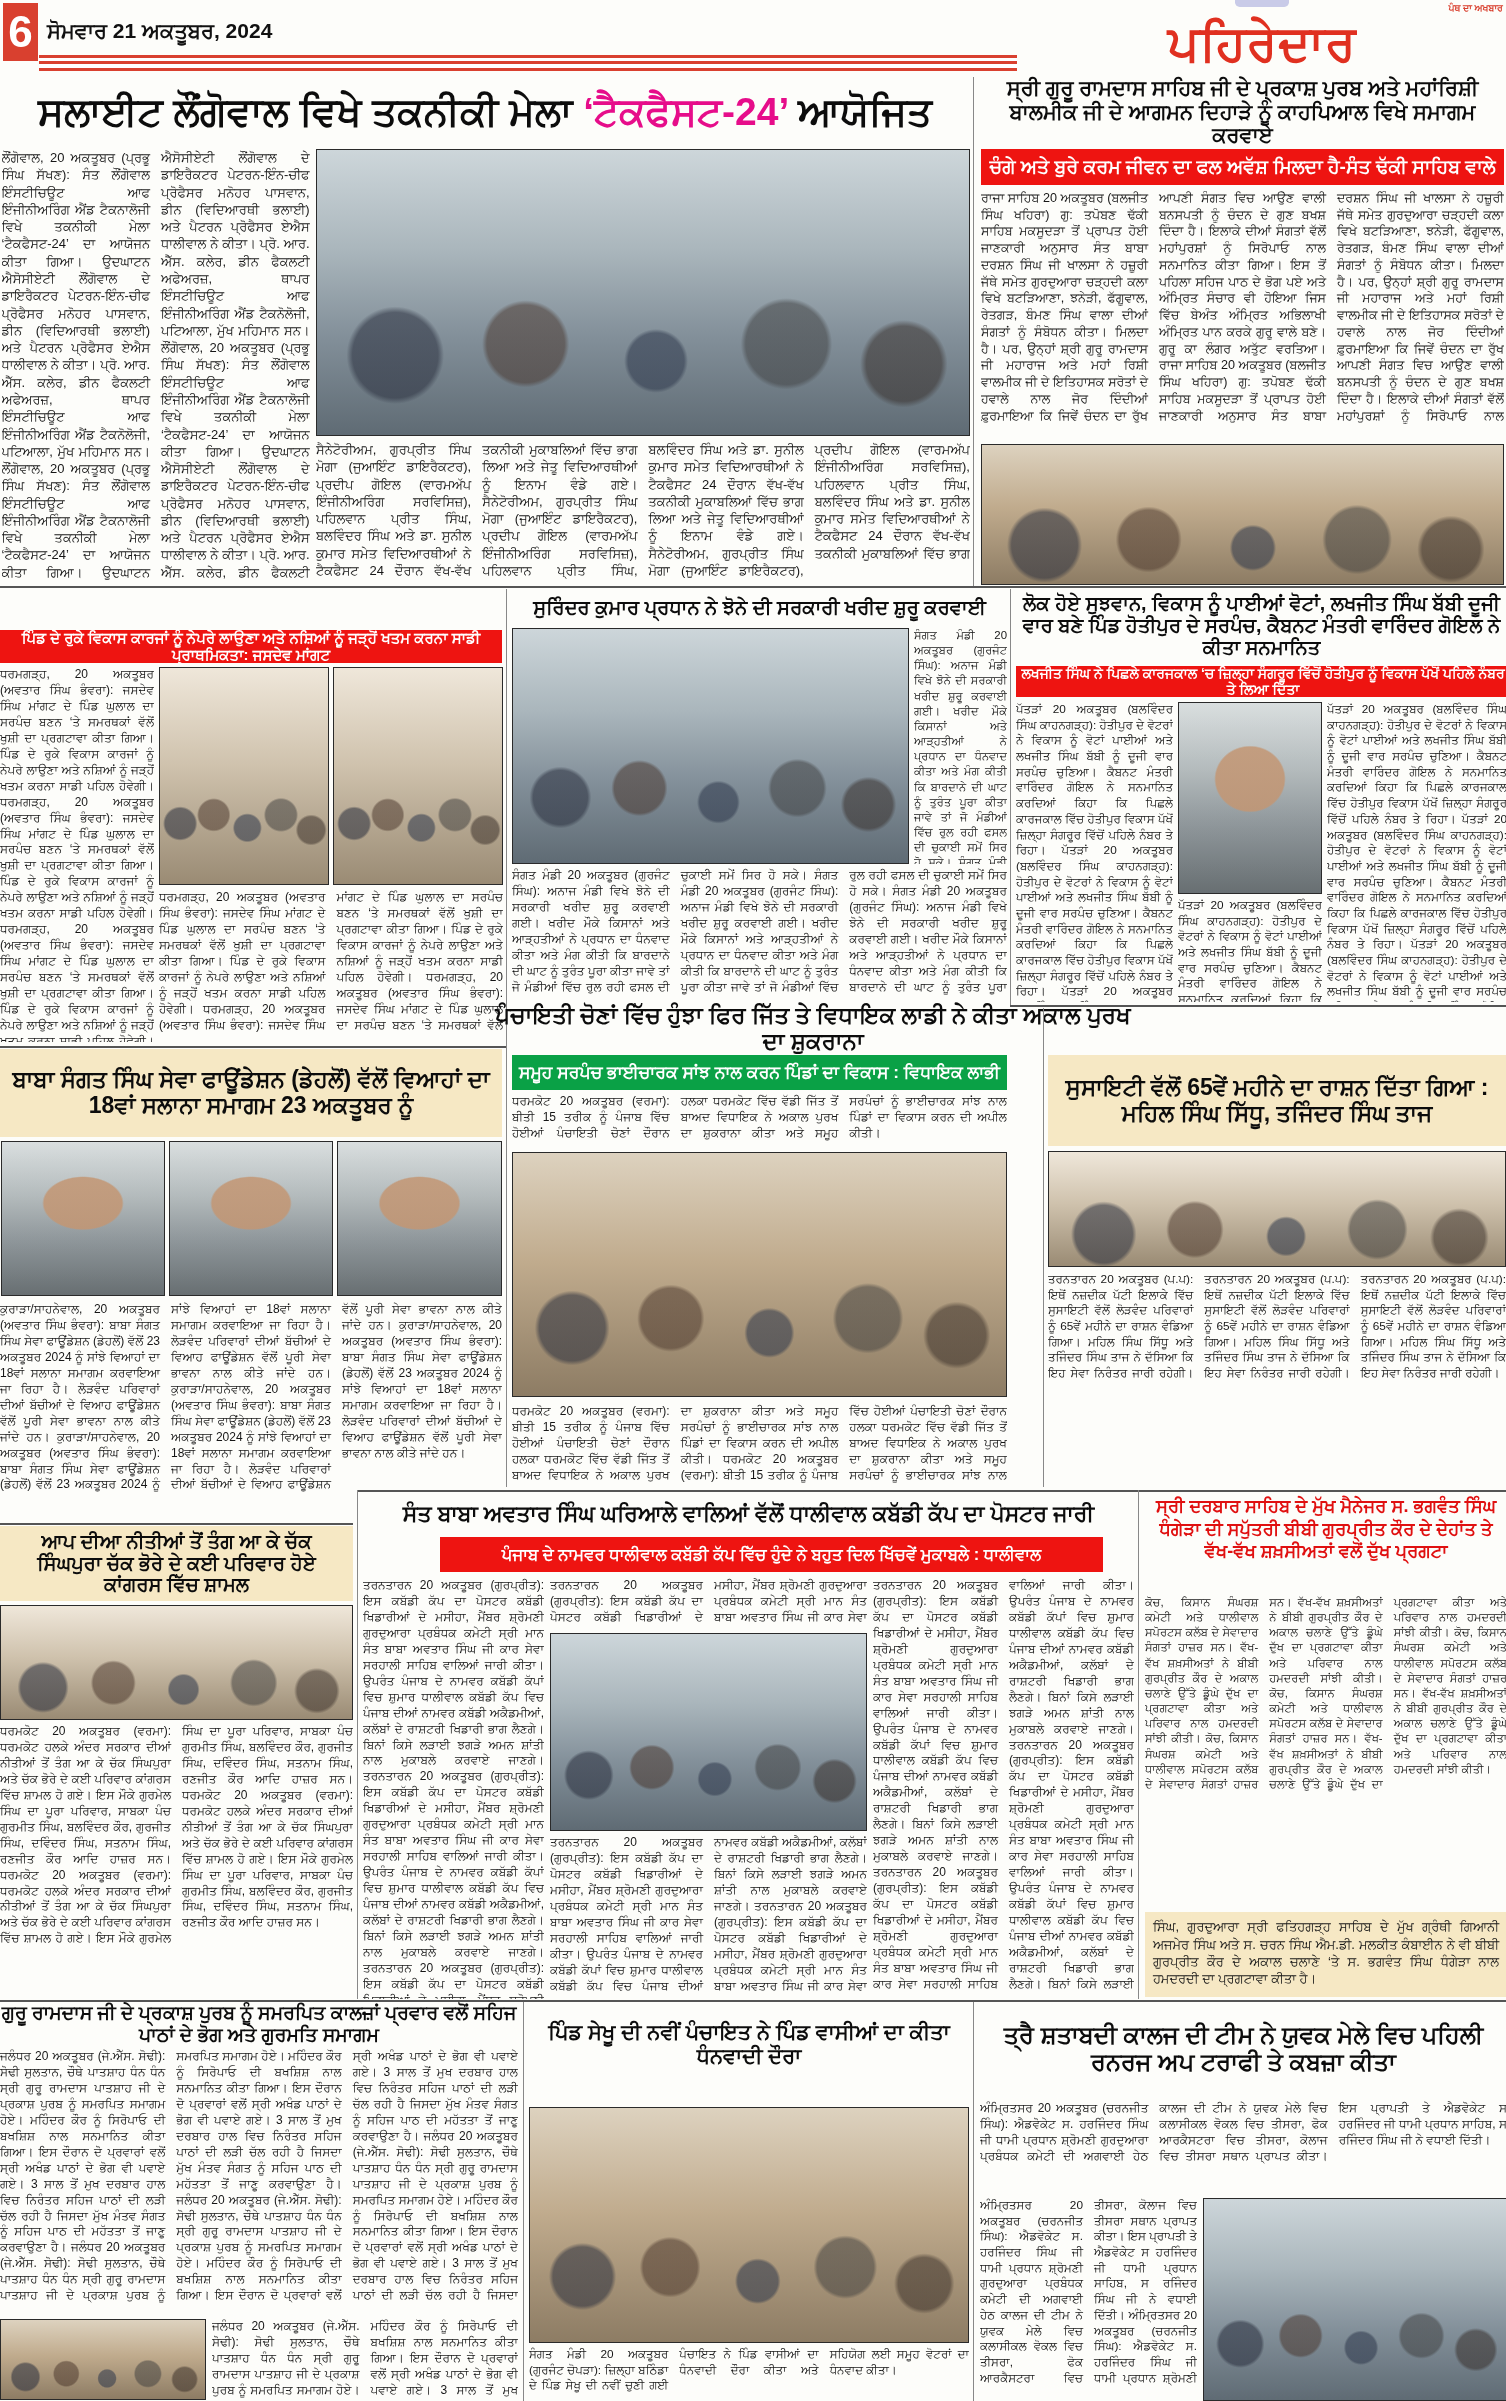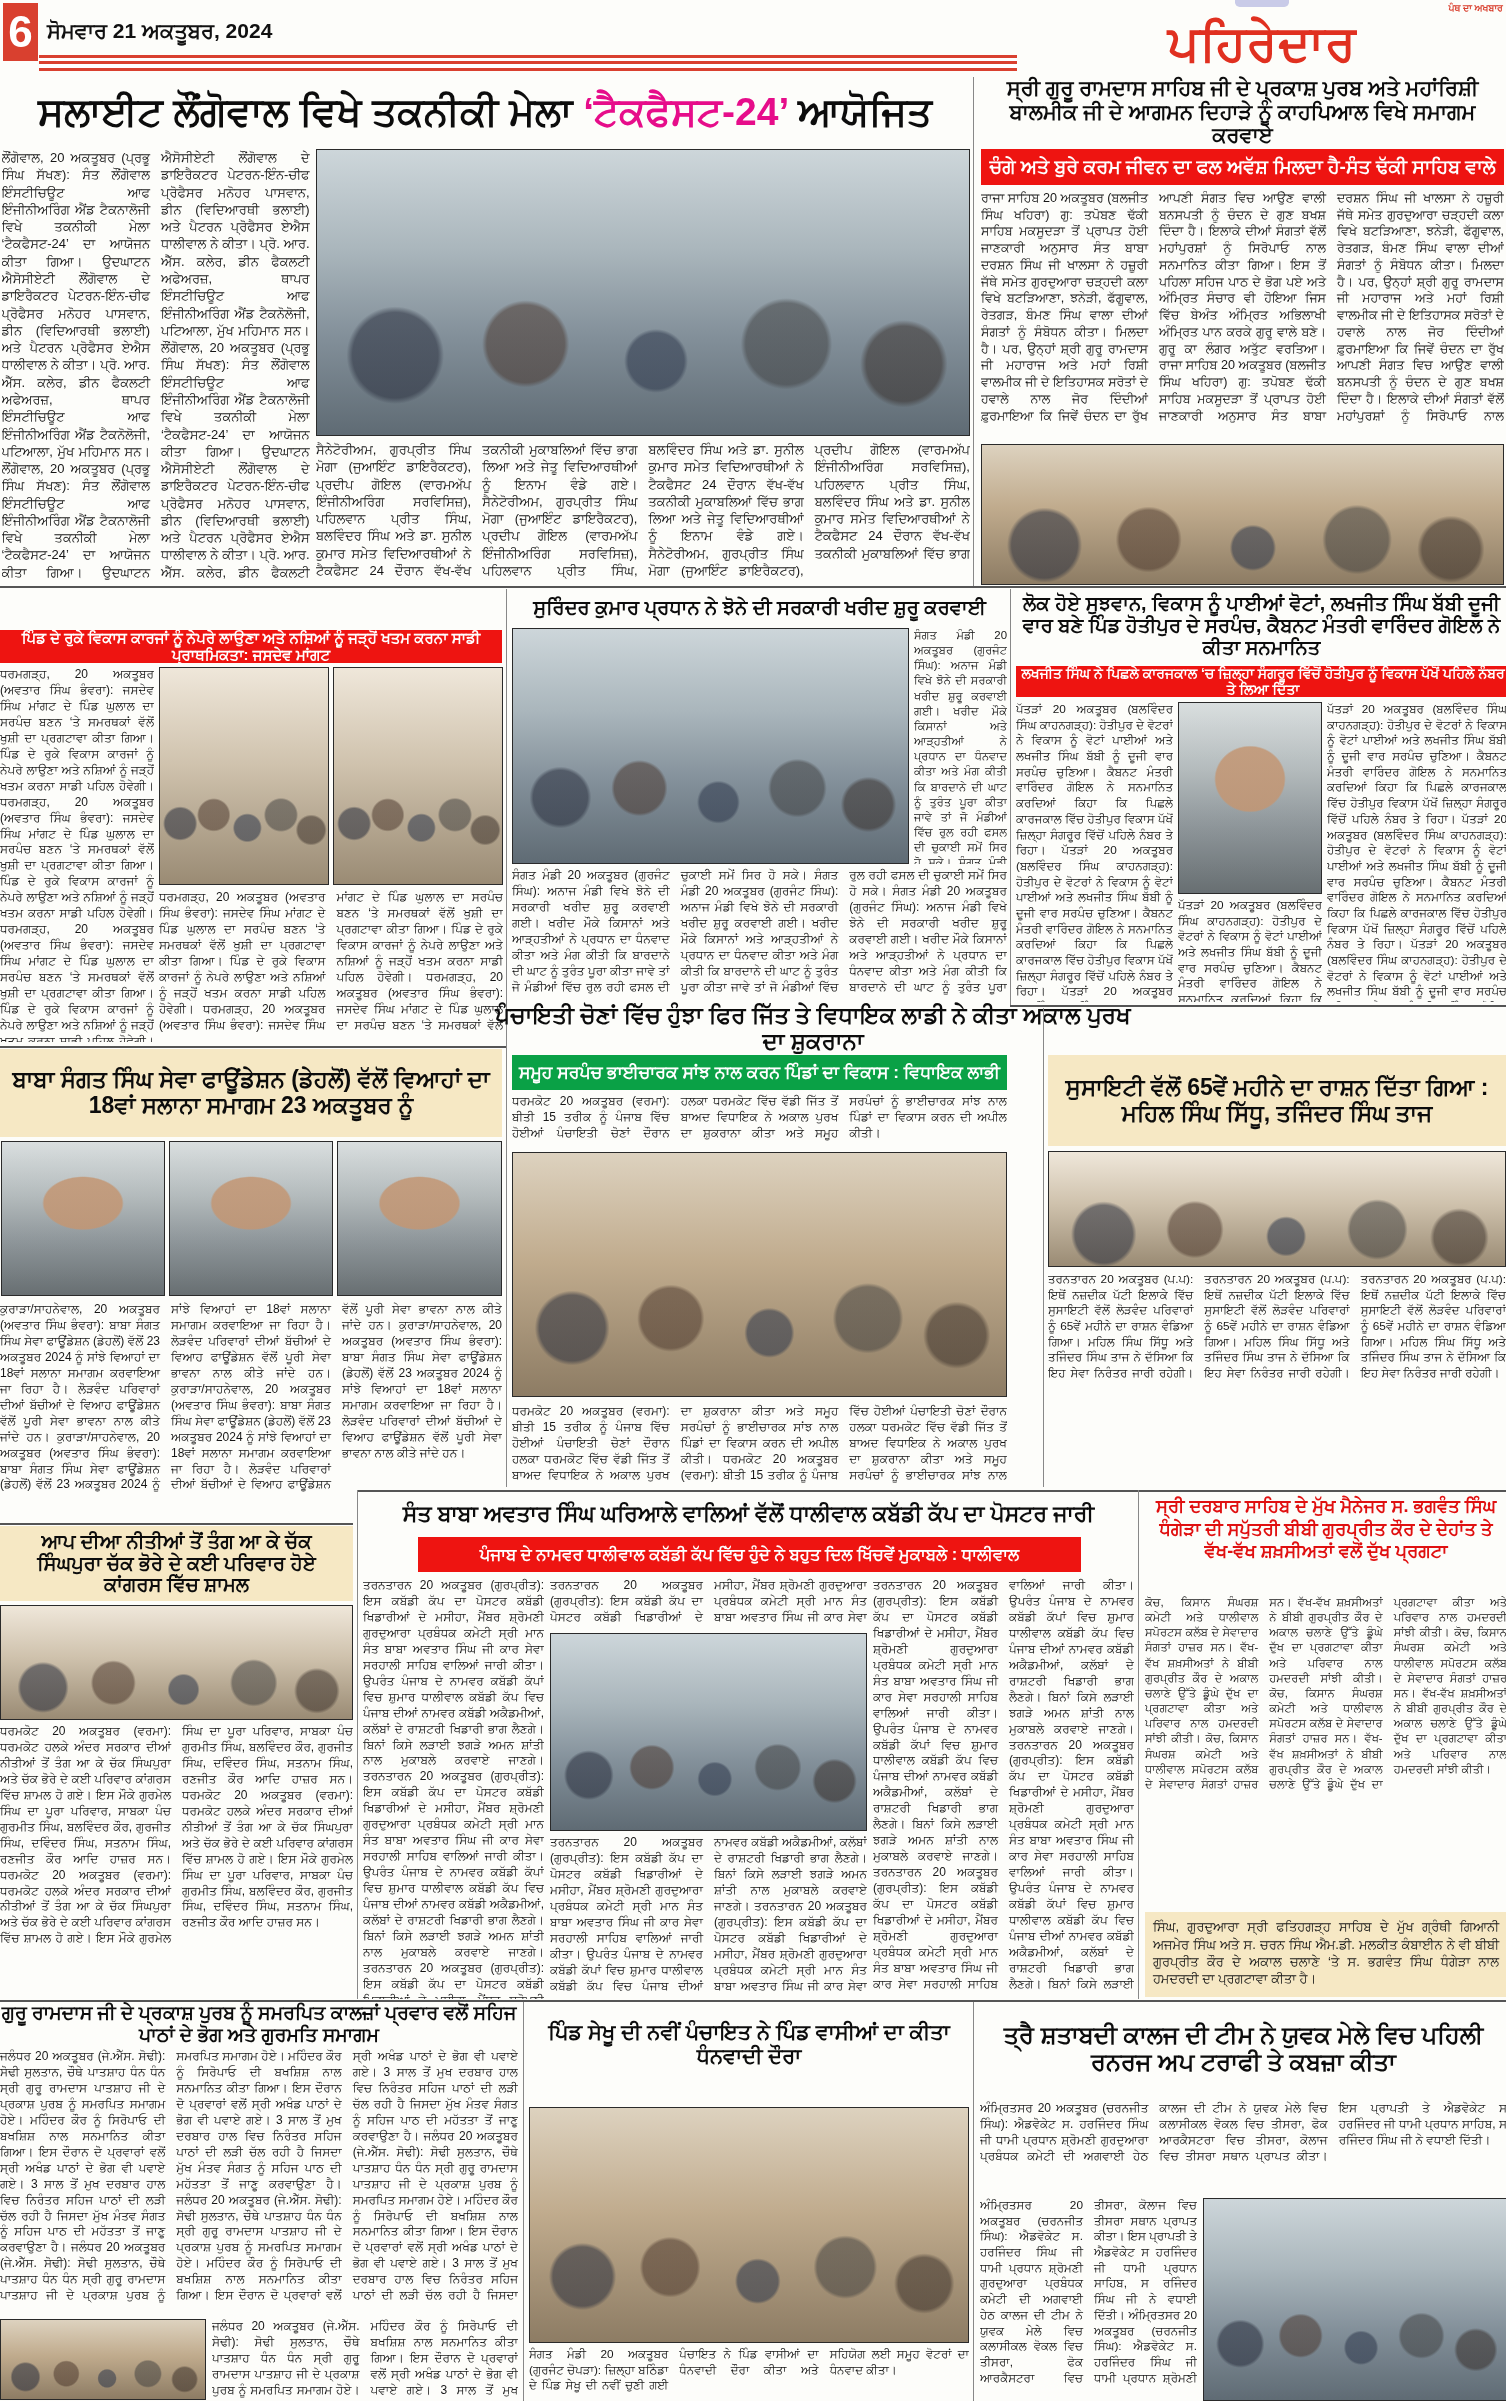--- a/index.html
+++ b/index.html
@@ -138,21 +138,21 @@
   <div class="hrule" style="left:357px;top:1490px;width:1149px;"></div>
   <div class="hrule" style="left:0;top:1523px;width:353px;"></div>
 
   <div class="abs headline box-beige" style="left:0;top:1526px;width:353px;height:75px;font-size:19.6px;padding:0 7.9px;">ਆਪ ਦੀਆ ਨੀਤੀਆਂ ਤੋਂ ਤੰਗ ਆ ਕੇ ਚੱਕ ਸਿੰਘਪੁਰਾ ਚੱਕ ਭੋਰੇ ਦੇ ਕਈ ਪਰਿਵਾਰ ਹੋਏ ਕਾਂਗਰਸ ਵਿੱਚ ਸ਼ਾਮਲ</div>
   <div class="abs photo indoor" style="left:0;top:1605px;width:353px;height:115px;"></div>
   <div class="abs body-text cols2" style="left:0;top:1724px;width:353px;height:273px;font-size:12px;">ਧਰਮਕੋਟ 20 ਅਕਤੂਬਰ (ਵਰਮਾ): ਧਰਮਕੋਟ ਹਲਕੇ ਅੰਦਰ ਸਰਕਾਰ ਦੀਆਂ ਨੀਤੀਆਂ ਤੋਂ ਤੰਗ ਆ ਕੇ ਚੱਕ ਸਿੰਘਪੁਰਾ ਅਤੇ ਚੱਕ ਭੋਰੇ ਦੇ ਕਈ ਪਰਿਵਾਰ ਕਾਂਗਰਸ ਵਿੱਚ ਸ਼ਾਮਲ ਹੋ ਗਏ। ਇਸ ਮੌਕੇ ਗੁਰਮੇਲ ਸਿੰਘ ਦਾ ਪੂਰਾ ਪਰਿਵਾਰ, ਸਾਬਕਾ ਪੰਚ ਗੁਰਮੀਤ ਸਿੰਘ, ਬਲਵਿੰਦਰ ਕੌਰ, ਗੁਰਜੀਤ ਸਿੰਘ, ਦਵਿੰਦਰ ਸਿੰਘ, ਸਤਨਾਮ ਸਿੰਘ, ਰਣਜੀਤ ਕੌਰ ਆਦਿ ਹਾਜ਼ਰ ਸਨ। ਧਰਮਕੋਟ 20 ਅਕਤੂਬਰ (ਵਰਮਾ): ਧਰਮਕੋਟ ਹਲਕੇ ਅੰਦਰ ਸਰਕਾਰ ਦੀਆਂ ਨੀਤੀਆਂ ਤੋਂ ਤੰਗ ਆ ਕੇ ਚੱਕ ਸਿੰਘਪੁਰਾ ਅਤੇ ਚੱਕ ਭੋਰੇ ਦੇ ਕਈ ਪਰਿਵਾਰ ਕਾਂਗਰਸ ਵਿੱਚ ਸ਼ਾਮਲ ਹੋ ਗਏ। ਇਸ ਮੌਕੇ ਗੁਰਮੇਲ ਸਿੰਘ ਦਾ ਪੂਰਾ ਪਰਿਵਾਰ, ਸਾਬਕਾ ਪੰਚ ਗੁਰਮੀਤ ਸਿੰਘ, ਬਲਵਿੰਦਰ ਕੌਰ, ਗੁਰਜੀਤ ਸਿੰਘ, ਦਵਿੰਦਰ ਸਿੰਘ, ਸਤਨਾਮ ਸਿੰਘ, ਰਣਜੀਤ ਕੌਰ ਆਦਿ ਹਾਜ਼ਰ ਸਨ। ਧਰਮਕੋਟ 20 ਅਕਤੂਬਰ (ਵਰਮਾ): ਧਰਮਕੋਟ ਹਲਕੇ ਅੰਦਰ ਸਰਕਾਰ ਦੀਆਂ ਨੀਤੀਆਂ ਤੋਂ ਤੰਗ ਆ ਕੇ ਚੱਕ ਸਿੰਘਪੁਰਾ ਅਤੇ ਚੱਕ ਭੋਰੇ ਦੇ ਕਈ ਪਰਿਵਾਰ ਕਾਂਗਰਸ ਵਿੱਚ ਸ਼ਾਮਲ ਹੋ ਗਏ। ਇਸ ਮੌਕੇ ਗੁਰਮੇਲ ਸਿੰਘ ਦਾ ਪੂਰਾ ਪਰਿਵਾਰ, ਸਾਬਕਾ ਪੰਚ ਗੁਰਮੀਤ ਸਿੰਘ, ਬਲਵਿੰਦਰ ਕੌਰ, ਗੁਰਜੀਤ ਸਿੰਘ, ਦਵਿੰਦਰ ਸਿੰਘ, ਸਤਨਾਮ ਸਿੰਘ, ਰਣਜੀਤ ਕੌਰ ਆਦਿ ਹਾਜ਼ਰ ਸਨ।</div>
 
   <div class="vrule" style="left:357px;top:1490px;height:509px;"></div>
 
   <div class="abs headline" style="left:363px;top:1495px;width:771px;height:38px;font-size:22px;">ਸੰਤ ਬਾਬਾ ਅਵਤਾਰ ਸਿੰਘ ਘਰਿਆਲੇ ਵਾਲਿਆਂ ਵੱਲੋਂ ਧਾਲੀਵਾਲ ਕਬੱਡੀ ਕੱਪ ਦਾ ਪੋਸਟਰ ਜਾਰੀ</div>
-  <div class="abs banner red" style="left:418px;top:1537px;width:663px;height:35px;font-size:16.5px;">ਪੰਜਾਬ ਦੇ ਨਾਮਵਰ ਧਾਲੀਵਾਲ ਕਬੱਡੀ ਕੱਪ ਵਿੱਚ ਹੁੰਦੇ ਨੇ ਬਹੁਤ ਦਿਲ ਖਿੱਚਵੇਂ ਮੁਕਾਬਲੇ : ਧਾਲੀਵਾਲ</div>
+  <div class="abs banner red" style="left:440px;top:1537px;width:663px;height:35px;font-size:16.5px;">ਪੰਜਾਬ ਦੇ ਨਾਮਵਰ ਧਾਲੀਵਾਲ ਕਬੱਡੀ ਕੱਪ ਵਿੱਚ ਹੁੰਦੇ ਨੇ ਬਹੁਤ ਦਿਲ ਖਿੱਚਵੇਂ ਮੁਕਾਬਲੇ : ਧਾਲੀਵਾਲ</div>
   <div class="abs body-text" style="left:363px;top:1578px;width:181px;height:421px;font-size:12px;">ਤਰਨਤਾਰਨ 20 ਅਕਤੂਬਰ (ਗੁਰਪ੍ਰੀਤ): ਇਸ ਕਬੱਡੀ ਕੱਪ ਦਾ ਪੋਸਟਰ ਕਬੱਡੀ ਖਿਡਾਰੀਆਂ ਦੇ ਮਸੀਹਾ, ਮੈਂਬਰ ਸ਼੍ਰੋਮਣੀ ਗੁਰਦੁਆਰਾ ਪ੍ਰਬੰਧਕ ਕਮੇਟੀ ਸ੍ਰੀ ਮਾਨ ਸੰਤ ਬਾਬਾ ਅਵਤਾਰ ਸਿੰਘ ਜੀ ਕਾਰ ਸੇਵਾ ਸਰਹਾਲੀ ਸਾਹਿਬ ਵਾਲਿਆਂ ਜਾਰੀ ਕੀਤਾ। ਉਪਰੰਤ ਪੰਜਾਬ ਦੇ ਨਾਮਵਰ ਕਬੱਡੀ ਕੱਪਾਂ ਵਿਚ ਸ਼ੁਮਾਰ ਧਾਲੀਵਾਲ ਕਬੱਡੀ ਕੱਪ ਵਿਚ ਪੰਜਾਬ ਦੀਆਂ ਨਾਮਵਰ ਕਬੱਡੀ ਅਕੈਡਮੀਆਂ, ਕਲੱਬਾਂ ਦੇ ਰਾਸ਼ਟਰੀ ਖਿਡਾਰੀ ਭਾਗ ਲੈਣਗੇ। ਬਿਨਾਂ ਕਿਸੇ ਲੜਾਈ ਝਗੜੇ ਅਮਨ ਸ਼ਾਂਤੀ ਨਾਲ ਮੁਕਾਬਲੇ ਕਰਵਾਏ ਜਾਣਗੇ। ਤਰਨਤਾਰਨ 20 ਅਕਤੂਬਰ (ਗੁਰਪ੍ਰੀਤ): ਇਸ ਕਬੱਡੀ ਕੱਪ ਦਾ ਪੋਸਟਰ ਕਬੱਡੀ ਖਿਡਾਰੀਆਂ ਦੇ ਮਸੀਹਾ, ਮੈਂਬਰ ਸ਼੍ਰੋਮਣੀ ਗੁਰਦੁਆਰਾ ਪ੍ਰਬੰਧਕ ਕਮੇਟੀ ਸ੍ਰੀ ਮਾਨ ਸੰਤ ਬਾਬਾ ਅਵਤਾਰ ਸਿੰਘ ਜੀ ਕਾਰ ਸੇਵਾ ਸਰਹਾਲੀ ਸਾਹਿਬ ਵਾਲਿਆਂ ਜਾਰੀ ਕੀਤਾ। ਉਪਰੰਤ ਪੰਜਾਬ ਦੇ ਨਾਮਵਰ ਕਬੱਡੀ ਕੱਪਾਂ ਵਿਚ ਸ਼ੁਮਾਰ ਧਾਲੀਵਾਲ ਕਬੱਡੀ ਕੱਪ ਵਿਚ ਪੰਜਾਬ ਦੀਆਂ ਨਾਮਵਰ ਕਬੱਡੀ ਅਕੈਡਮੀਆਂ, ਕਲੱਬਾਂ ਦੇ ਰਾਸ਼ਟਰੀ ਖਿਡਾਰੀ ਭਾਗ ਲੈਣਗੇ। ਬਿਨਾਂ ਕਿਸੇ ਲੜਾਈ ਝਗੜੇ ਅਮਨ ਸ਼ਾਂਤੀ ਨਾਲ ਮੁਕਾਬਲੇ ਕਰਵਾਏ ਜਾਣਗੇ। ਤਰਨਤਾਰਨ 20 ਅਕਤੂਬਰ (ਗੁਰਪ੍ਰੀਤ): ਇਸ ਕਬੱਡੀ ਕੱਪ ਦਾ ਪੋਸਟਰ ਕਬੱਡੀ ਖਿਡਾਰੀਆਂ ਦੇ ਮਸੀਹਾ, ਮੈਂਬਰ ਸ਼੍ਰੋਮਣੀ ਗੁਰਦੁਆਰਾ ਪ੍ਰਬੰਧਕ ਕਮੇਟੀ ਸ੍ਰੀ ਮਾਨ ਸੰਤ ਬਾਬਾ ਅਵਤਾਰ ਸਿੰਘ ਜੀ ਕਾਰ ਸੇਵਾ ਸਰਹਾਲੀ ਸਾਹਿਬ ਵਾਲਿਆਂ ਜਾਰੀ ਕੀਤਾ। ਉਪਰੰਤ ਪੰਜਾਬ ਦੇ ਨਾਮਵਰ ਕਬੱਡੀ ਕੱਪਾਂ ਵਿਚ ਸ਼ੁਮਾਰ ਧਾਲੀਵਾਲ ਕਬੱਡੀ ਕੱਪ ਵਿਚ ਪੰਜਾਬ ਦੀਆਂ ਨਾਮਵਰ ਕਬੱਡੀ ਅਕੈਡਮੀਆਂ, ਕਲੱਬਾਂ ਦੇ ਰਾਸ਼ਟਰੀ ਖਿਡਾਰੀ ਭਾਗ ਲੈਣਗੇ। ਬਿਨਾਂ ਕਿਸੇ ਲੜਾਈ ਝਗੜੇ ਅਮਨ ਸ਼ਾਂਤੀ ਨਾਲ ਮੁਕਾਬਲੇ ਕਰਵਾਏ ਜਾਣਗੇ।</div>
   <div class="abs body-text cols2" style="left:550px;top:1578px;width:317px;height:50px;font-size:12px;">ਤਰਨਤਾਰਨ 20 ਅਕਤੂਬਰ (ਗੁਰਪ੍ਰੀਤ): ਇਸ ਕਬੱਡੀ ਕੱਪ ਦਾ ਪੋਸਟਰ ਕਬੱਡੀ ਖਿਡਾਰੀਆਂ ਦੇ ਮਸੀਹਾ, ਮੈਂਬਰ ਸ਼੍ਰੋਮਣੀ ਗੁਰਦੁਆਰਾ ਪ੍ਰਬੰਧਕ ਕਮੇਟੀ ਸ੍ਰੀ ਮਾਨ ਸੰਤ ਬਾਬਾ ਅਵਤਾਰ ਸਿੰਘ ਜੀ ਕਾਰ ਸੇਵਾ ਸਰਹਾਲੀ ਸਾਹਿਬ ਵਾਲਿਆਂ ਜਾਰੀ ਕੀਤਾ। ਉਪਰੰਤ ਪੰਜਾਬ ਦੇ ਨਾਮਵਰ ਕਬੱਡੀ ਕੱਪਾਂ ਵਿਚ ਸ਼ੁਮਾਰ ਧਾਲੀਵਾਲ ਕਬੱਡੀ ਕੱਪ ਵਿਚ ਪੰਜਾਬ ਦੀਆਂ ਨਾਮਵਰ ਕਬੱਡੀ ਅਕੈਡਮੀਆਂ, ਕਲੱਬਾਂ ਦੇ ਰਾਸ਼ਟਰੀ ਖਿਡਾਰੀ ਭਾਗ ਲੈਣਗੇ। ਬਿਨਾਂ ਕਿਸੇ ਲੜਾਈ ਝਗੜੇ ਅਮਨ ਸ਼ਾਂਤੀ ਨਾਲ ਮੁਕਾਬਲੇ ਕਰਵਾਏ ਜਾਣਗੇ।</div>
   <div class="abs photo" style="left:550px;top:1633px;width:317px;height:198px;"></div>
   <div class="abs body-text cols2" style="left:550px;top:1835px;width:317px;height:163px;font-size:12px;">ਤਰਨਤਾਰਨ 20 ਅਕਤੂਬਰ (ਗੁਰਪ੍ਰੀਤ): ਇਸ ਕਬੱਡੀ ਕੱਪ ਦਾ ਪੋਸਟਰ ਕਬੱਡੀ ਖਿਡਾਰੀਆਂ ਦੇ ਮਸੀਹਾ, ਮੈਂਬਰ ਸ਼੍ਰੋਮਣੀ ਗੁਰਦੁਆਰਾ ਪ੍ਰਬੰਧਕ ਕਮੇਟੀ ਸ੍ਰੀ ਮਾਨ ਸੰਤ ਬਾਬਾ ਅਵਤਾਰ ਸਿੰਘ ਜੀ ਕਾਰ ਸੇਵਾ ਸਰਹਾਲੀ ਸਾਹਿਬ ਵਾਲਿਆਂ ਜਾਰੀ ਕੀਤਾ। ਉਪਰੰਤ ਪੰਜਾਬ ਦੇ ਨਾਮਵਰ ਕਬੱਡੀ ਕੱਪਾਂ ਵਿਚ ਸ਼ੁਮਾਰ ਧਾਲੀਵਾਲ ਕਬੱਡੀ ਕੱਪ ਵਿਚ ਪੰਜਾਬ ਦੀਆਂ ਨਾਮਵਰ ਕਬੱਡੀ ਅਕੈਡਮੀਆਂ, ਕਲੱਬਾਂ ਦੇ ਰਾਸ਼ਟਰੀ ਖਿਡਾਰੀ ਭਾਗ ਲੈਣਗੇ। ਬਿਨਾਂ ਕਿਸੇ ਲੜਾਈ ਝਗੜੇ ਅਮਨ ਸ਼ਾਂਤੀ ਨਾਲ ਮੁਕਾਬਲੇ ਕਰਵਾਏ ਜਾਣਗੇ। ਤਰਨਤਾਰਨ 20 ਅਕਤੂਬਰ (ਗੁਰਪ੍ਰੀਤ): ਇਸ ਕਬੱਡੀ ਕੱਪ ਦਾ ਪੋਸਟਰ ਕਬੱਡੀ ਖਿਡਾਰੀਆਂ ਦੇ ਮਸੀਹਾ, ਮੈਂਬਰ ਸ਼੍ਰੋਮਣੀ ਗੁਰਦੁਆਰਾ ਪ੍ਰਬੰਧਕ ਕਮੇਟੀ ਸ੍ਰੀ ਮਾਨ ਸੰਤ ਬਾਬਾ ਅਵਤਾਰ ਸਿੰਘ ਜੀ ਕਾਰ ਸੇਵਾ ਸਰਹਾਲੀ ਸਾਹਿਬ ਵਾਲਿਆਂ ਜਾਰੀ ਕੀਤਾ। ਉਪਰੰਤ ਪੰਜਾਬ ਦੇ ਨਾਮਵਰ ਕਬੱਡੀ ਕੱਪਾਂ ਵਿਚ ਸ਼ੁਮਾਰ ਧਾਲੀਵਾਲ ਕਬੱਡੀ ਕੱਪ ਵਿਚ ਪੰਜਾਬ ਦੀਆਂ ਨਾਮਵਰ ਕਬੱਡੀ ਅਕੈਡਮੀਆਂ, ਕਲੱਬਾਂ ਦੇ ਰਾਸ਼ਟਰੀ ਖਿਡਾਰੀ ਭਾਗ ਲੈਣਗੇ। ਬਿਨਾਂ ਕਿਸੇ ਲੜਾਈ ਝਗੜੇ ਅਮਨ ਸ਼ਾਂਤੀ ਨਾਲ ਮੁਕਾਬਲੇ ਕਰਵਾਏ ਜਾਣਗੇ।</div>
   <div class="abs body-text cols2" style="left:873px;top:1578px;width:261px;height:421px;font-size:12px;">ਤਰਨਤਾਰਨ 20 ਅਕਤੂਬਰ (ਗੁਰਪ੍ਰੀਤ): ਇਸ ਕਬੱਡੀ ਕੱਪ ਦਾ ਪੋਸਟਰ ਕਬੱਡੀ ਖਿਡਾਰੀਆਂ ਦੇ ਮਸੀਹਾ, ਮੈਂਬਰ ਸ਼੍ਰੋਮਣੀ ਗੁਰਦੁਆਰਾ ਪ੍ਰਬੰਧਕ ਕਮੇਟੀ ਸ੍ਰੀ ਮਾਨ ਸੰਤ ਬਾਬਾ ਅਵਤਾਰ ਸਿੰਘ ਜੀ ਕਾਰ ਸੇਵਾ ਸਰਹਾਲੀ ਸਾਹਿਬ ਵਾਲਿਆਂ ਜਾਰੀ ਕੀਤਾ। ਉਪਰੰਤ ਪੰਜਾਬ ਦੇ ਨਾਮਵਰ ਕਬੱਡੀ ਕੱਪਾਂ ਵਿਚ ਸ਼ੁਮਾਰ ਧਾਲੀਵਾਲ ਕਬੱਡੀ ਕੱਪ ਵਿਚ ਪੰਜਾਬ ਦੀਆਂ ਨਾਮਵਰ ਕਬੱਡੀ ਅਕੈਡਮੀਆਂ, ਕਲੱਬਾਂ ਦੇ ਰਾਸ਼ਟਰੀ ਖਿਡਾਰੀ ਭਾਗ ਲੈਣਗੇ। ਬਿਨਾਂ ਕਿਸੇ ਲੜਾਈ ਝਗੜੇ ਅਮਨ ਸ਼ਾਂਤੀ ਨਾਲ ਮੁਕਾਬਲੇ ਕਰਵਾਏ ਜਾਣਗੇ। ਤਰਨਤਾਰਨ 20 ਅਕਤੂਬਰ (ਗੁਰਪ੍ਰੀਤ): ਇਸ ਕਬੱਡੀ ਕੱਪ ਦਾ ਪੋਸਟਰ ਕਬੱਡੀ ਖਿਡਾਰੀਆਂ ਦੇ ਮਸੀਹਾ, ਮੈਂਬਰ ਸ਼੍ਰੋਮਣੀ ਗੁਰਦੁਆਰਾ ਪ੍ਰਬੰਧਕ ਕਮੇਟੀ ਸ੍ਰੀ ਮਾਨ ਸੰਤ ਬਾਬਾ ਅਵਤਾਰ ਸਿੰਘ ਜੀ ਕਾਰ ਸੇਵਾ ਸਰਹਾਲੀ ਸਾਹਿਬ ਵਾਲਿਆਂ ਜਾਰੀ ਕੀਤਾ। ਉਪਰੰਤ ਪੰਜਾਬ ਦੇ ਨਾਮਵਰ ਕਬੱਡੀ ਕੱਪਾਂ ਵਿਚ ਸ਼ੁਮਾਰ ਧਾਲੀਵਾਲ ਕਬੱਡੀ ਕੱਪ ਵਿਚ ਪੰਜਾਬ ਦੀਆਂ ਨਾਮਵਰ ਕਬੱਡੀ ਅਕੈਡਮੀਆਂ, ਕਲੱਬਾਂ ਦੇ ਰਾਸ਼ਟਰੀ ਖਿਡਾਰੀ ਭਾਗ ਲੈਣਗੇ। ਬਿਨਾਂ ਕਿਸੇ ਲੜਾਈ ਝਗੜੇ ਅਮਨ ਸ਼ਾਂਤੀ ਨਾਲ ਮੁਕਾਬਲੇ ਕਰਵਾਏ ਜਾਣਗੇ। ਤਰਨਤਾਰਨ 20 ਅਕਤੂਬਰ (ਗੁਰਪ੍ਰੀਤ): ਇਸ ਕਬੱਡੀ ਕੱਪ ਦਾ ਪੋਸਟਰ ਕਬੱਡੀ ਖਿਡਾਰੀਆਂ ਦੇ ਮਸੀਹਾ, ਮੈਂਬਰ ਸ਼੍ਰੋਮਣੀ ਗੁਰਦੁਆਰਾ ਪ੍ਰਬੰਧਕ ਕਮੇਟੀ ਸ੍ਰੀ ਮਾਨ ਸੰਤ ਬਾਬਾ ਅਵਤਾਰ ਸਿੰਘ ਜੀ ਕਾਰ ਸੇਵਾ ਸਰਹਾਲੀ ਸਾਹਿਬ ਵਾਲਿਆਂ ਜਾਰੀ ਕੀਤਾ। ਉਪਰੰਤ ਪੰਜਾਬ ਦੇ ਨਾਮਵਰ ਕਬੱਡੀ ਕੱਪਾਂ ਵਿਚ ਸ਼ੁਮਾਰ ਧਾਲੀਵਾਲ ਕਬੱਡੀ ਕੱਪ ਵਿਚ ਪੰਜਾਬ ਦੀਆਂ ਨਾਮਵਰ ਕਬੱਡੀ ਅਕੈਡਮੀਆਂ, ਕਲੱਬਾਂ ਦੇ ਰਾਸ਼ਟਰੀ ਖਿਡਾਰੀ ਭਾਗ ਲੈਣਗੇ। ਬਿਨਾਂ ਕਿਸੇ ਲੜਾਈ ਝਗੜੇ ਅਮਨ ਸ਼ਾਂਤੀ ਨਾਲ ਮੁਕਾਬਲੇ ਕਰਵਾਏ ਜਾਣਗੇ।</div>
 
   <div class="vrule" style="left:1138px;top:1490px;height:509px;"></div>
 
   <div class="abs red-head" style="left:1145px;top:1495px;width:362px;height:96px;font-size:18px;">ਸ੍ਰੀ ਦਰਬਾਰ ਸਾਹਿਬ ਦੇ ਮੁੱਖ ਮੈਨੇਜਰ ਸ. ਭਗਵੰਤ ਸਿੰਘ ਧੰਗੇੜਾ ਦੀ ਸਪੁੱਤਰੀ ਬੀਬੀ ਗੁਰਪ੍ਰੀਤ ਕੌਰ ਦੇ ਦੇਹਾਂਤ ਤੇ ਵੱਖ-ਵੱਖ ਸ਼ਖ਼ਸੀਅਤਾਂ ਵਲੋਂ ਦੁੱਖ ਪ੍ਰਗਟਾ</div>
   <div class="abs body-text cols3" style="left:1145px;top:1595px;width:362px;height:312px;font-size:11.4px;">ਕੋਚ, ਕਿਸਾਨ ਸੰਘਰਸ਼ ਕਮੇਟੀ ਅਤੇ ਧਾਲੀਵਾਲ ਸਪੋਰਟਸ ਕਲੱਬ ਦੇ ਸੇਵਾਦਾਰ ਸੰਗਤਾਂ ਹਾਜ਼ਰ ਸਨ। ਵੱਖ-ਵੱਖ ਸ਼ਖ਼ਸੀਅਤਾਂ ਨੇ ਬੀਬੀ ਗੁਰਪ੍ਰੀਤ ਕੌਰ ਦੇ ਅਕਾਲ ਚਲਾਣੇ ਉੱਤੇ ਡੂੰਘੇ ਦੁੱਖ ਦਾ ਪ੍ਰਗਟਾਵਾ ਕੀਤਾ ਅਤੇ ਪਰਿਵਾਰ ਨਾਲ ਹਮਦਰਦੀ ਸਾਂਝੀ ਕੀਤੀ। ਕੋਚ, ਕਿਸਾਨ ਸੰਘਰਸ਼ ਕਮੇਟੀ ਅਤੇ ਧਾਲੀਵਾਲ ਸਪੋਰਟਸ ਕਲੱਬ ਦੇ ਸੇਵਾਦਾਰ ਸੰਗਤਾਂ ਹਾਜ਼ਰ ਸਨ। ਵੱਖ-ਵੱਖ ਸ਼ਖ਼ਸੀਅਤਾਂ ਨੇ ਬੀਬੀ ਗੁਰਪ੍ਰੀਤ ਕੌਰ ਦੇ ਅਕਾਲ ਚਲਾਣੇ ਉੱਤੇ ਡੂੰਘੇ ਦੁੱਖ ਦਾ ਪ੍ਰਗਟਾਵਾ ਕੀਤਾ ਅਤੇ ਪਰਿਵਾਰ ਨਾਲ ਹਮਦਰਦੀ ਸਾਂਝੀ ਕੀਤੀ। ਕੋਚ, ਕਿਸਾਨ ਸੰਘਰਸ਼ ਕਮੇਟੀ ਅਤੇ ਧਾਲੀਵਾਲ ਸਪੋਰਟਸ ਕਲੱਬ ਦੇ ਸੇਵਾਦਾਰ ਸੰਗਤਾਂ ਹਾਜ਼ਰ ਸਨ। ਵੱਖ-ਵੱਖ ਸ਼ਖ਼ਸੀਅਤਾਂ ਨੇ ਬੀਬੀ ਗੁਰਪ੍ਰੀਤ ਕੌਰ ਦੇ ਅਕਾਲ ਚਲਾਣੇ ਉੱਤੇ ਡੂੰਘੇ ਦੁੱਖ ਦਾ ਪ੍ਰਗਟਾਵਾ ਕੀਤਾ ਅਤੇ ਪਰਿਵਾਰ ਨਾਲ ਹਮਦਰਦੀ ਸਾਂਝੀ ਕੀਤੀ। ਕੋਚ, ਕਿਸਾਨ ਸੰਘਰਸ਼ ਕਮੇਟੀ ਅਤੇ ਧਾਲੀਵਾਲ ਸਪੋਰਟਸ ਕਲੱਬ ਦੇ ਸੇਵਾਦਾਰ ਸੰਗਤਾਂ ਹਾਜ਼ਰ ਸਨ। ਵੱਖ-ਵੱਖ ਸ਼ਖ਼ਸੀਅਤਾਂ ਨੇ ਬੀਬੀ ਗੁਰਪ੍ਰੀਤ ਕੌਰ ਦੇ ਅਕਾਲ ਚਲਾਣੇ ਉੱਤੇ ਡੂੰਘੇ ਦੁੱਖ ਦਾ ਪ੍ਰਗਟਾਵਾ ਕੀਤਾ ਅਤੇ ਪਰਿਵਾਰ ਨਾਲ ਹਮਦਰਦੀ ਸਾਂਝੀ ਕੀਤੀ।</div>

